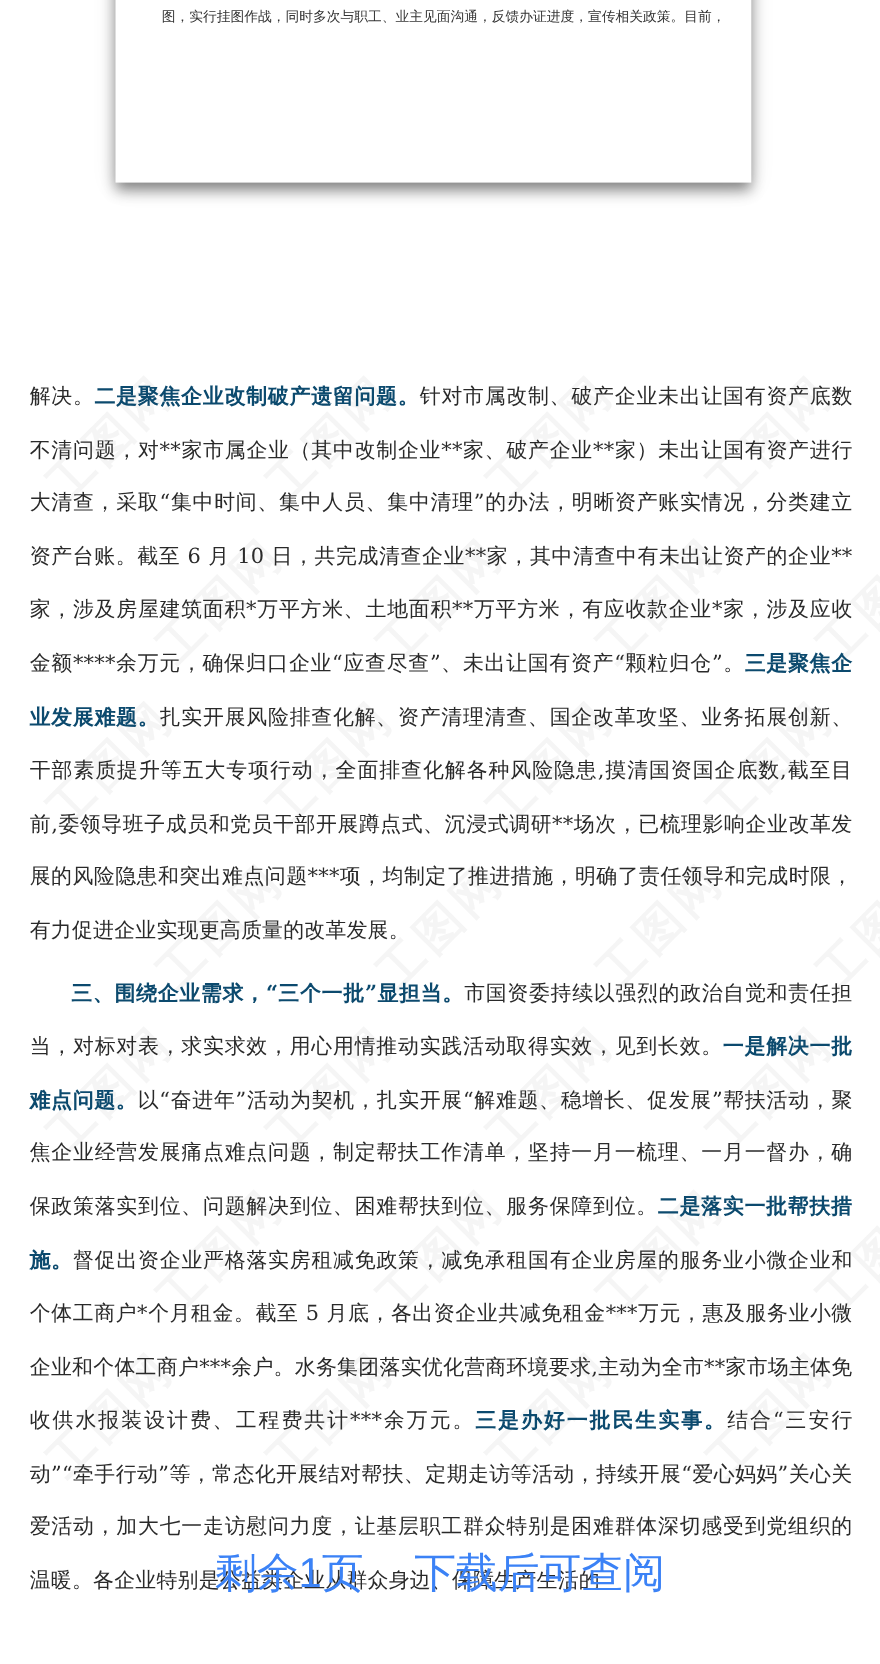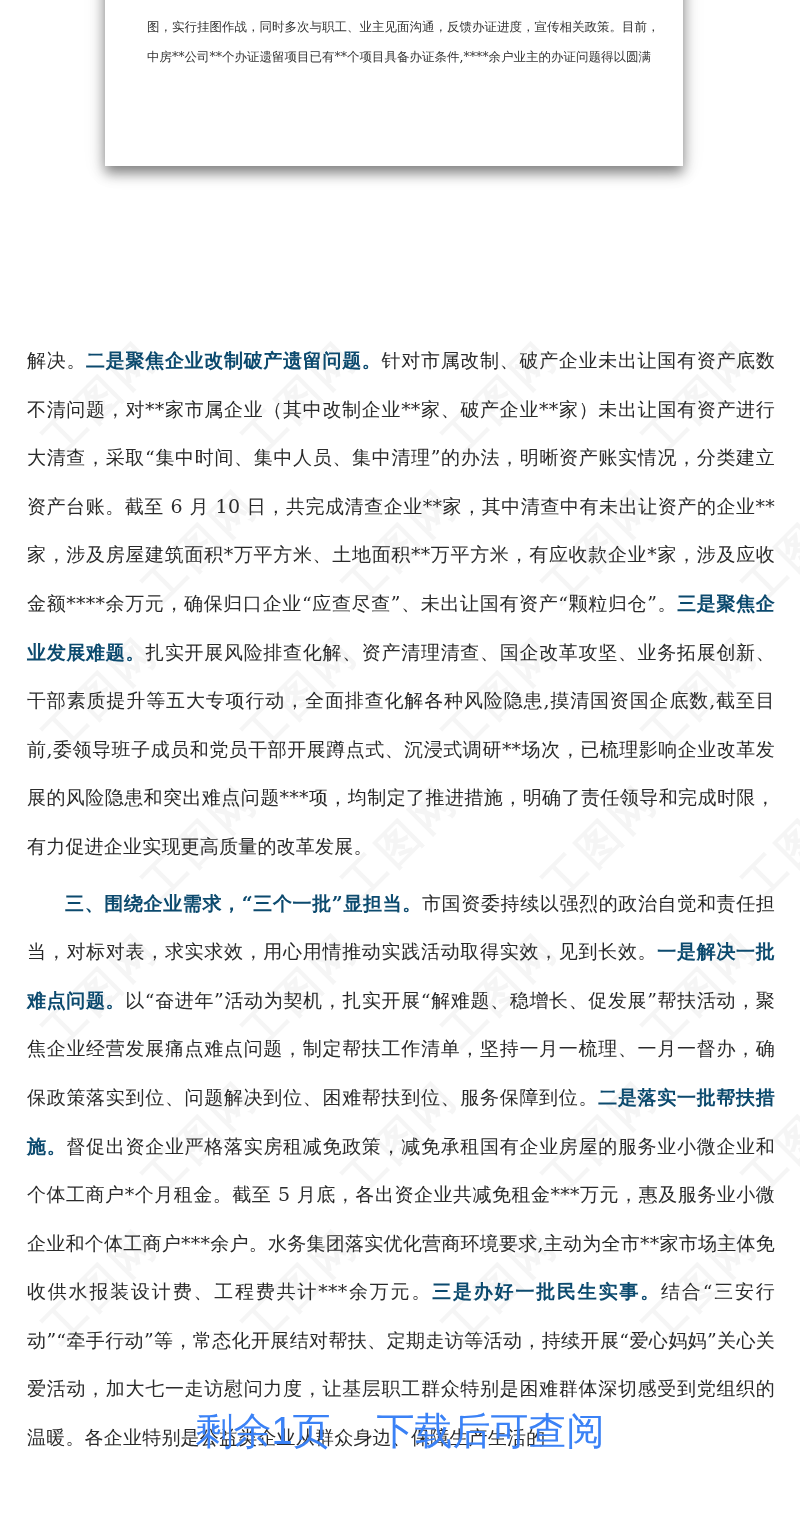--- a/index.html
+++ b/index.html
@@ -16,21 +16,21 @@
   .preview-card {
     position: absolute;
     left: 105px; top: -434px;
     width: 578px; height: 600px;
     background: #ffffff;
     box-shadow: 0 7px 12px rgba(0,0,0,0.45), 0 3px 22px rgba(0,0,0,0.12);
     z-index: 3;
   }
   .preview-card-text {
     position: absolute;
-    left: 42px; right: 26px; top: 446px;
+    left: 42px; right: 26px; top: 434px;
     font-size: 12.5px;
     line-height: 30px;
     color: #333333;
     text-align: justify;
   }
   .preview-card-text .pline { display: block; white-space: nowrap; }
 
   
   .watermark-layer {
     position: absolute; inset: 0;
@@ -76,21 +76,20 @@
     color: #a8a8a8;
   }
   .preview-footer .gap { display: inline-block; width: 46px; }
 </style>
 </head>
 <body>
 
 <div class="preview-card">
   <div class="preview-card-text">
     <span class="pline">图，实行挂图作战，同时多次与职工、业主见面沟通，反馈办证进度，宣传相关政策。目前，</span>
-    <span class="pline">中房**公司**个办证遗留项目已有**个项目具备办证条件,****余户业主的办证问题得以圆满</span>
   </div>
 </div>
 
 <div class="watermark-layer">
     <span class="wm" style="color: rgb(237, 237, 237); left: 30px; top: 370px;">工图网</span>
     <span class="wm" style="color: rgb(237, 237, 237); left: 230px; top: 370px;">工图网</span>
     <span class="wm" style="color: rgb(237, 237, 237); left: 430px; top: 370px;">工图网</span>
     <span class="wm" style="color: rgb(237, 237, 237); left: 630px; top: 370px;">工图网</span>
     <span class="wm" style="color: rgb(237, 237, 237); left: 130px; top: 518px;">工图网</span>
     <span class="wm" style="color: rgb(237, 237, 237); left: 330px; top: 518px;">工图网</span>

